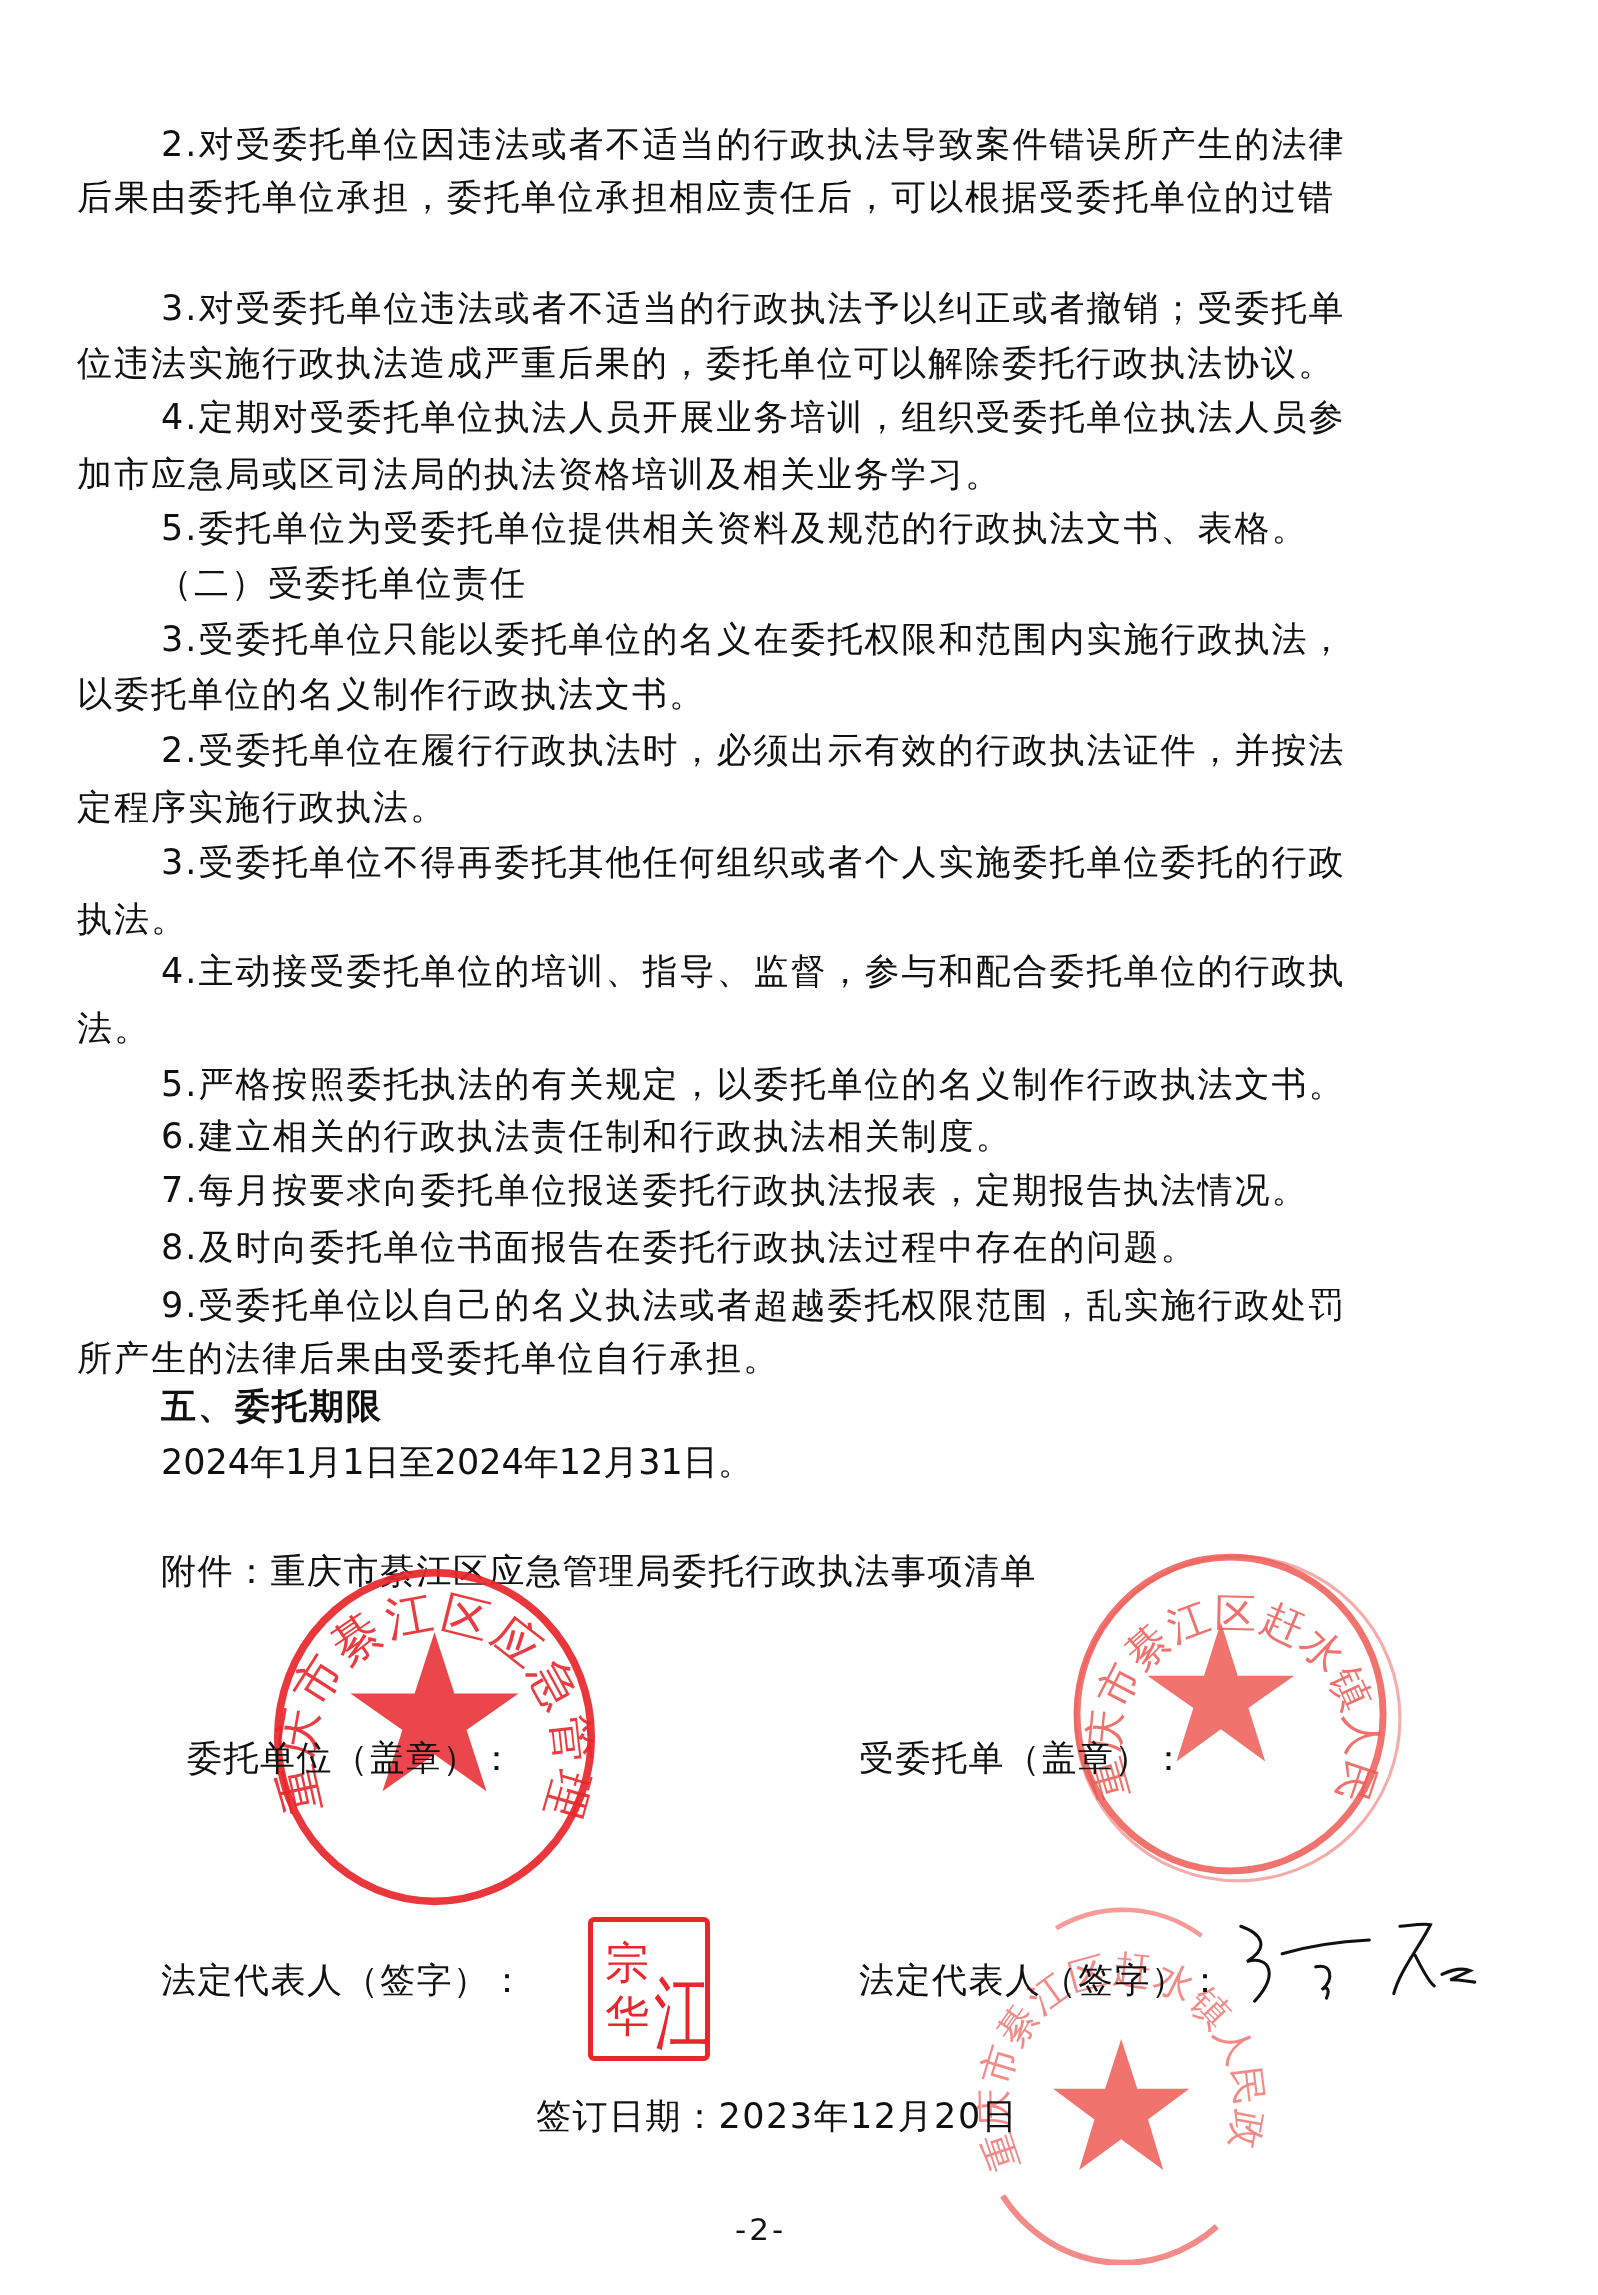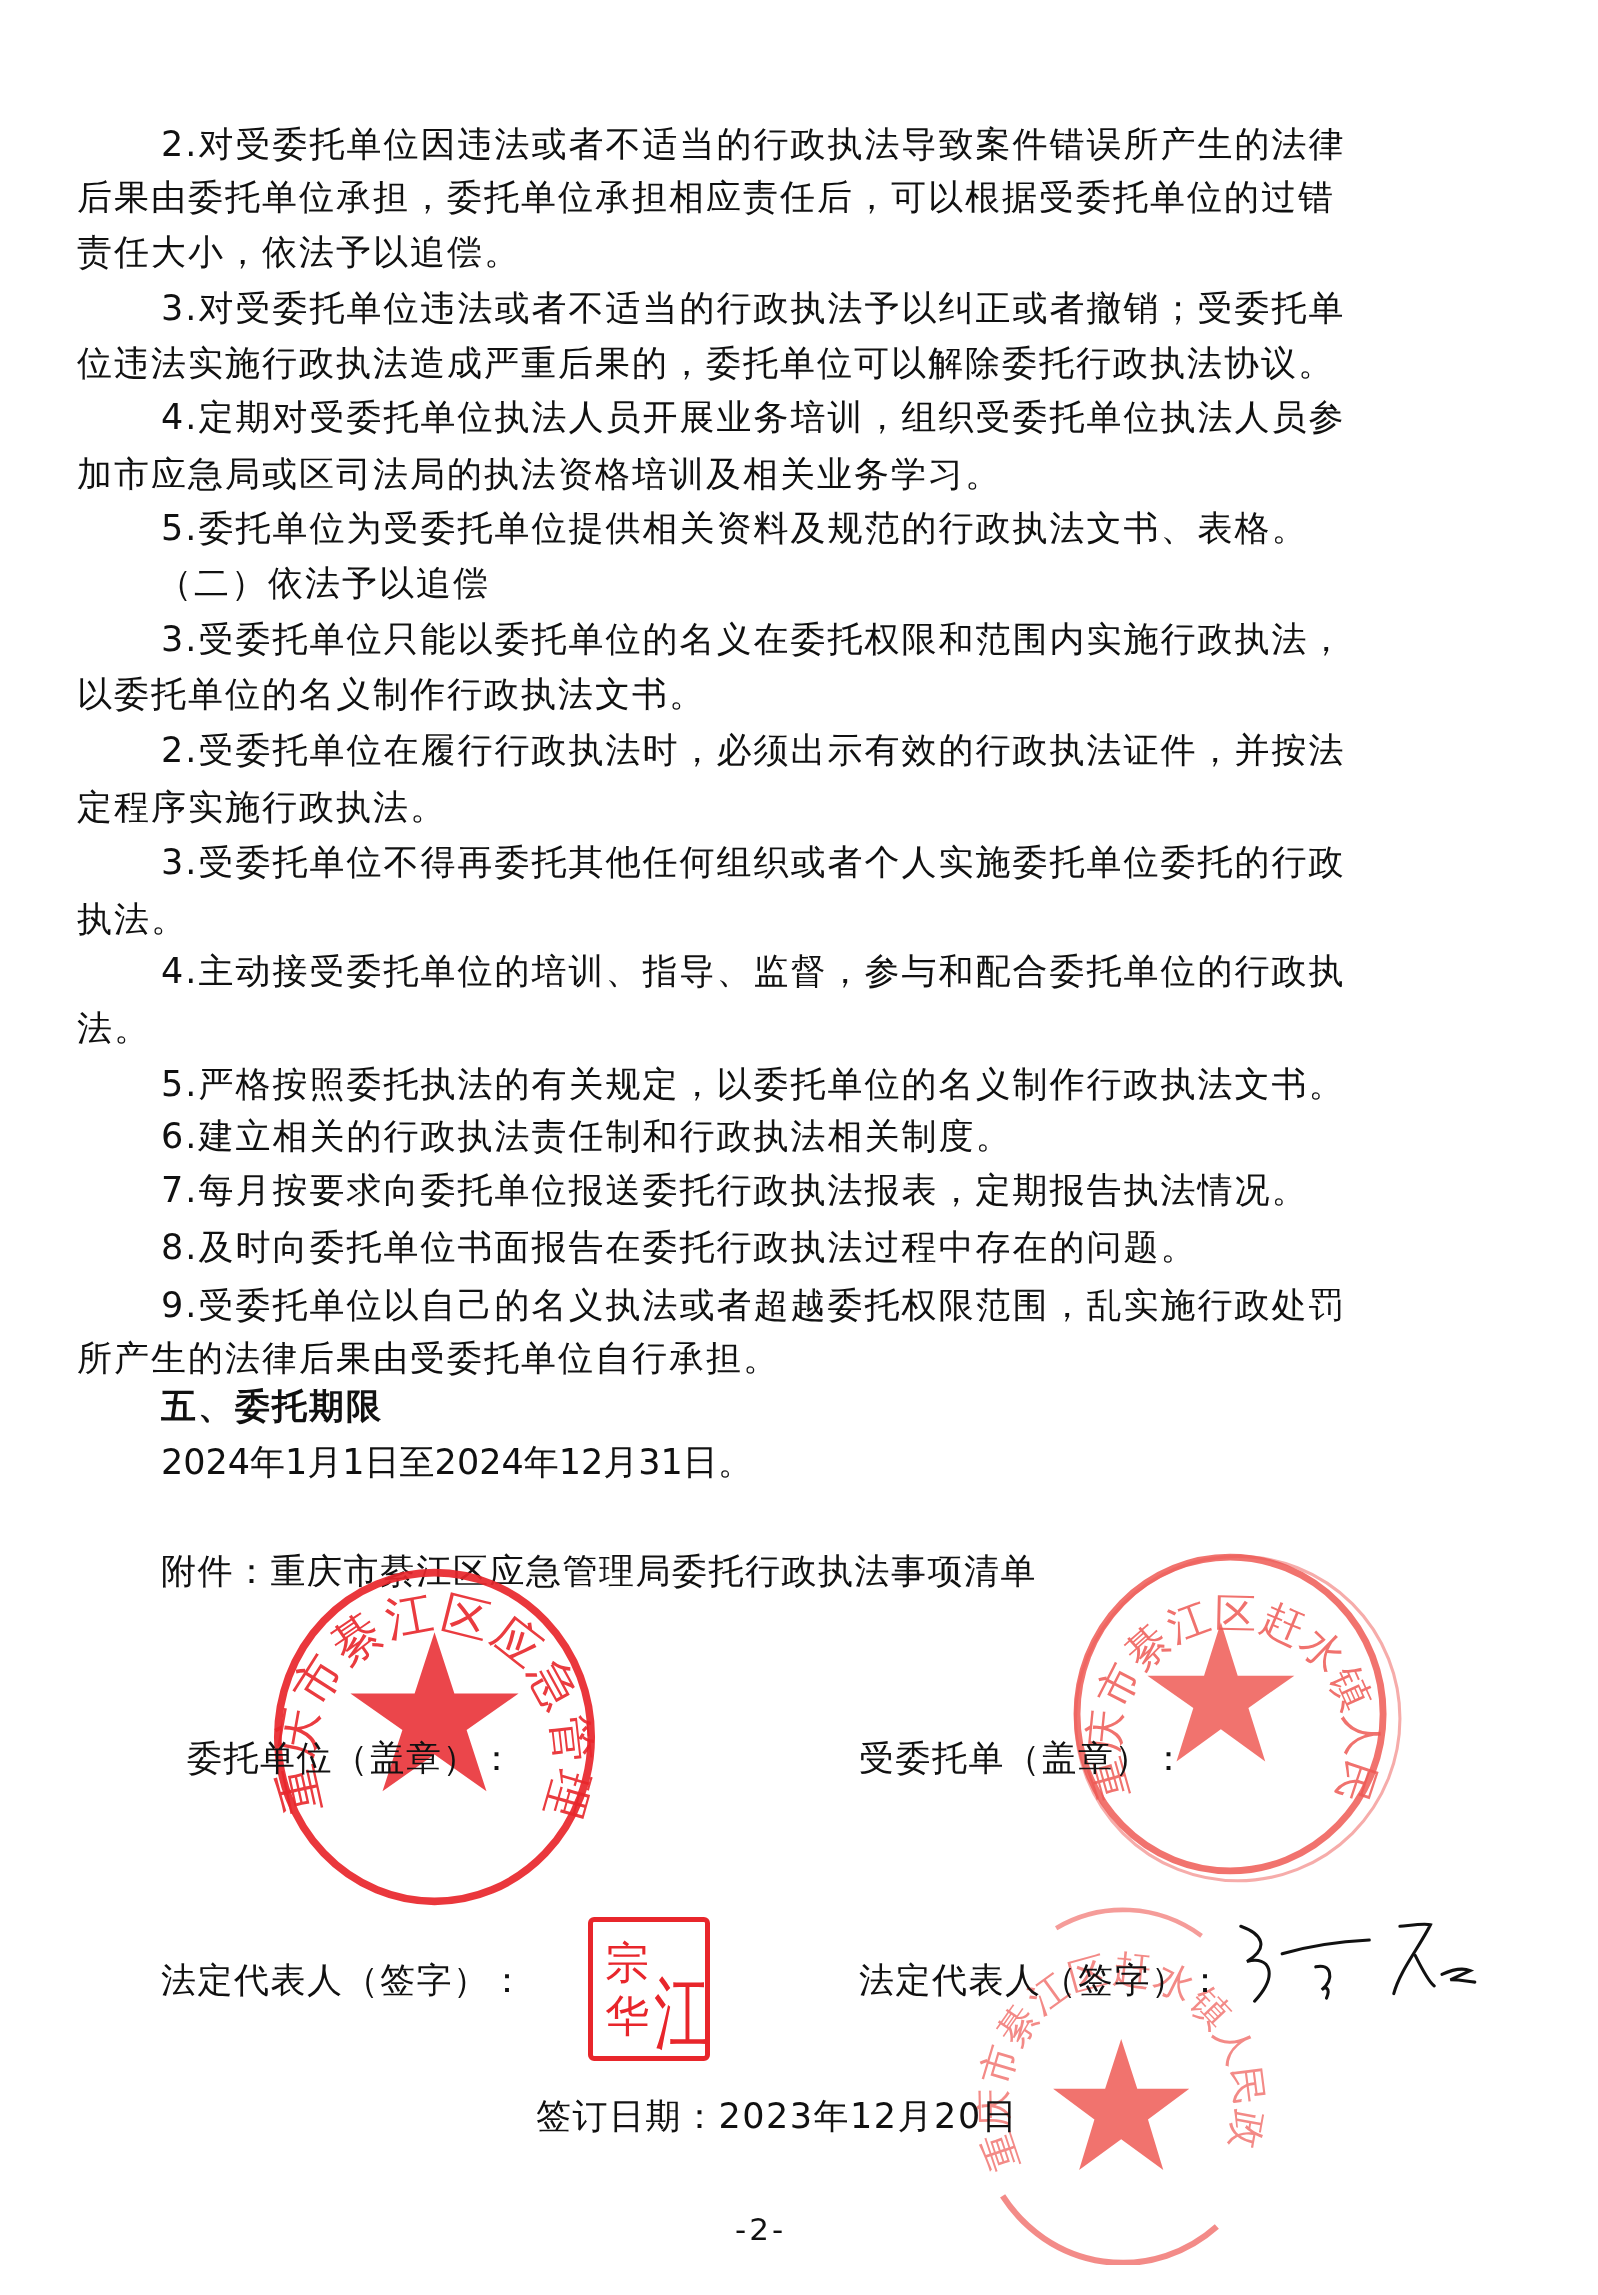--- a/index.html
+++ b/index.html
@@ -16,27 +16,26 @@
   .seal { position: absolute; }
   .sig { position: absolute; }
 </style>
 </head>
 <body>
 
 <div class="page">
 
   <div class="line indent" style="top:121px">2.对受委托单位因违法或者不适当的行政执法导致案件错误所产生的法律</div>
   <div class="line" style="top:174px">后果由委托单位承担，委托单位承担相应责任后，可以根据受委托单位的过错</div>
-  <div class="line" style="top:229px">责任大小，依法予以追偿。</div>
   <div class="line indent" style="top:285px">3.对受委托单位违法或者不适当的行政执法予以纠正或者撤销；受委托单</div>
   <div class="line" style="top:340px">位违法实施行政执法造成严重后果的，委托单位可以解除委托行政执法协议。</div>
   <div class="line indent" style="top:394px">4.定期对受委托单位执法人员开展业务培训，组织受委托单位执法人员参</div>
   <div class="line" style="top:451px">加市应急局或区司法局的执法资格培训及相关业务学习。</div>
   <div class="line indent" style="top:505px">5.委托单位为受委托单位提供相关资料及规范的行政执法文书、表格。</div>
-  <div class="line indent-paren line" style="top:560px; left:157px">（二）依法予以追偿</div>
+  <div class="line indent-paren line" style="top:560px; left:157px">（二）受委托单位责任</div>
   <div class="line indent" style="top:616px">3.受委托单位只能以委托单位的名义在委托权限和范围内实施行政执法，</div>
   <div class="line" style="top:671px">以委托单位的名义制作行政执法文书。</div>
   <div class="line indent" style="top:727px">2.受委托单位在履行行政执法时，必须出示有效的行政执法证件，并按法</div>
   <div class="line" style="top:784px">定程序实施行政执法。</div>
   <div class="line indent" style="top:839px">3.受委托单位不得再委托其他任何组织或者个人实施委托单位委托的行政</div>
   <div class="line" style="top:896px">执法。</div>
   <div class="line indent" style="top:948px">4.主动接受委托单位的培训、指导、监督，参与和配合委托单位的行政执</div>
   <div class="line" style="top:1005px">法。</div>
   <div class="line indent" style="top:1061px">5.严格按照委托执法的有关规定，以委托单位的名义制作行政执法文书。</div>
   <div class="line indent" style="top:1113px">6.建立相关的行政执法责任制和行政执法相关制度。</div>

